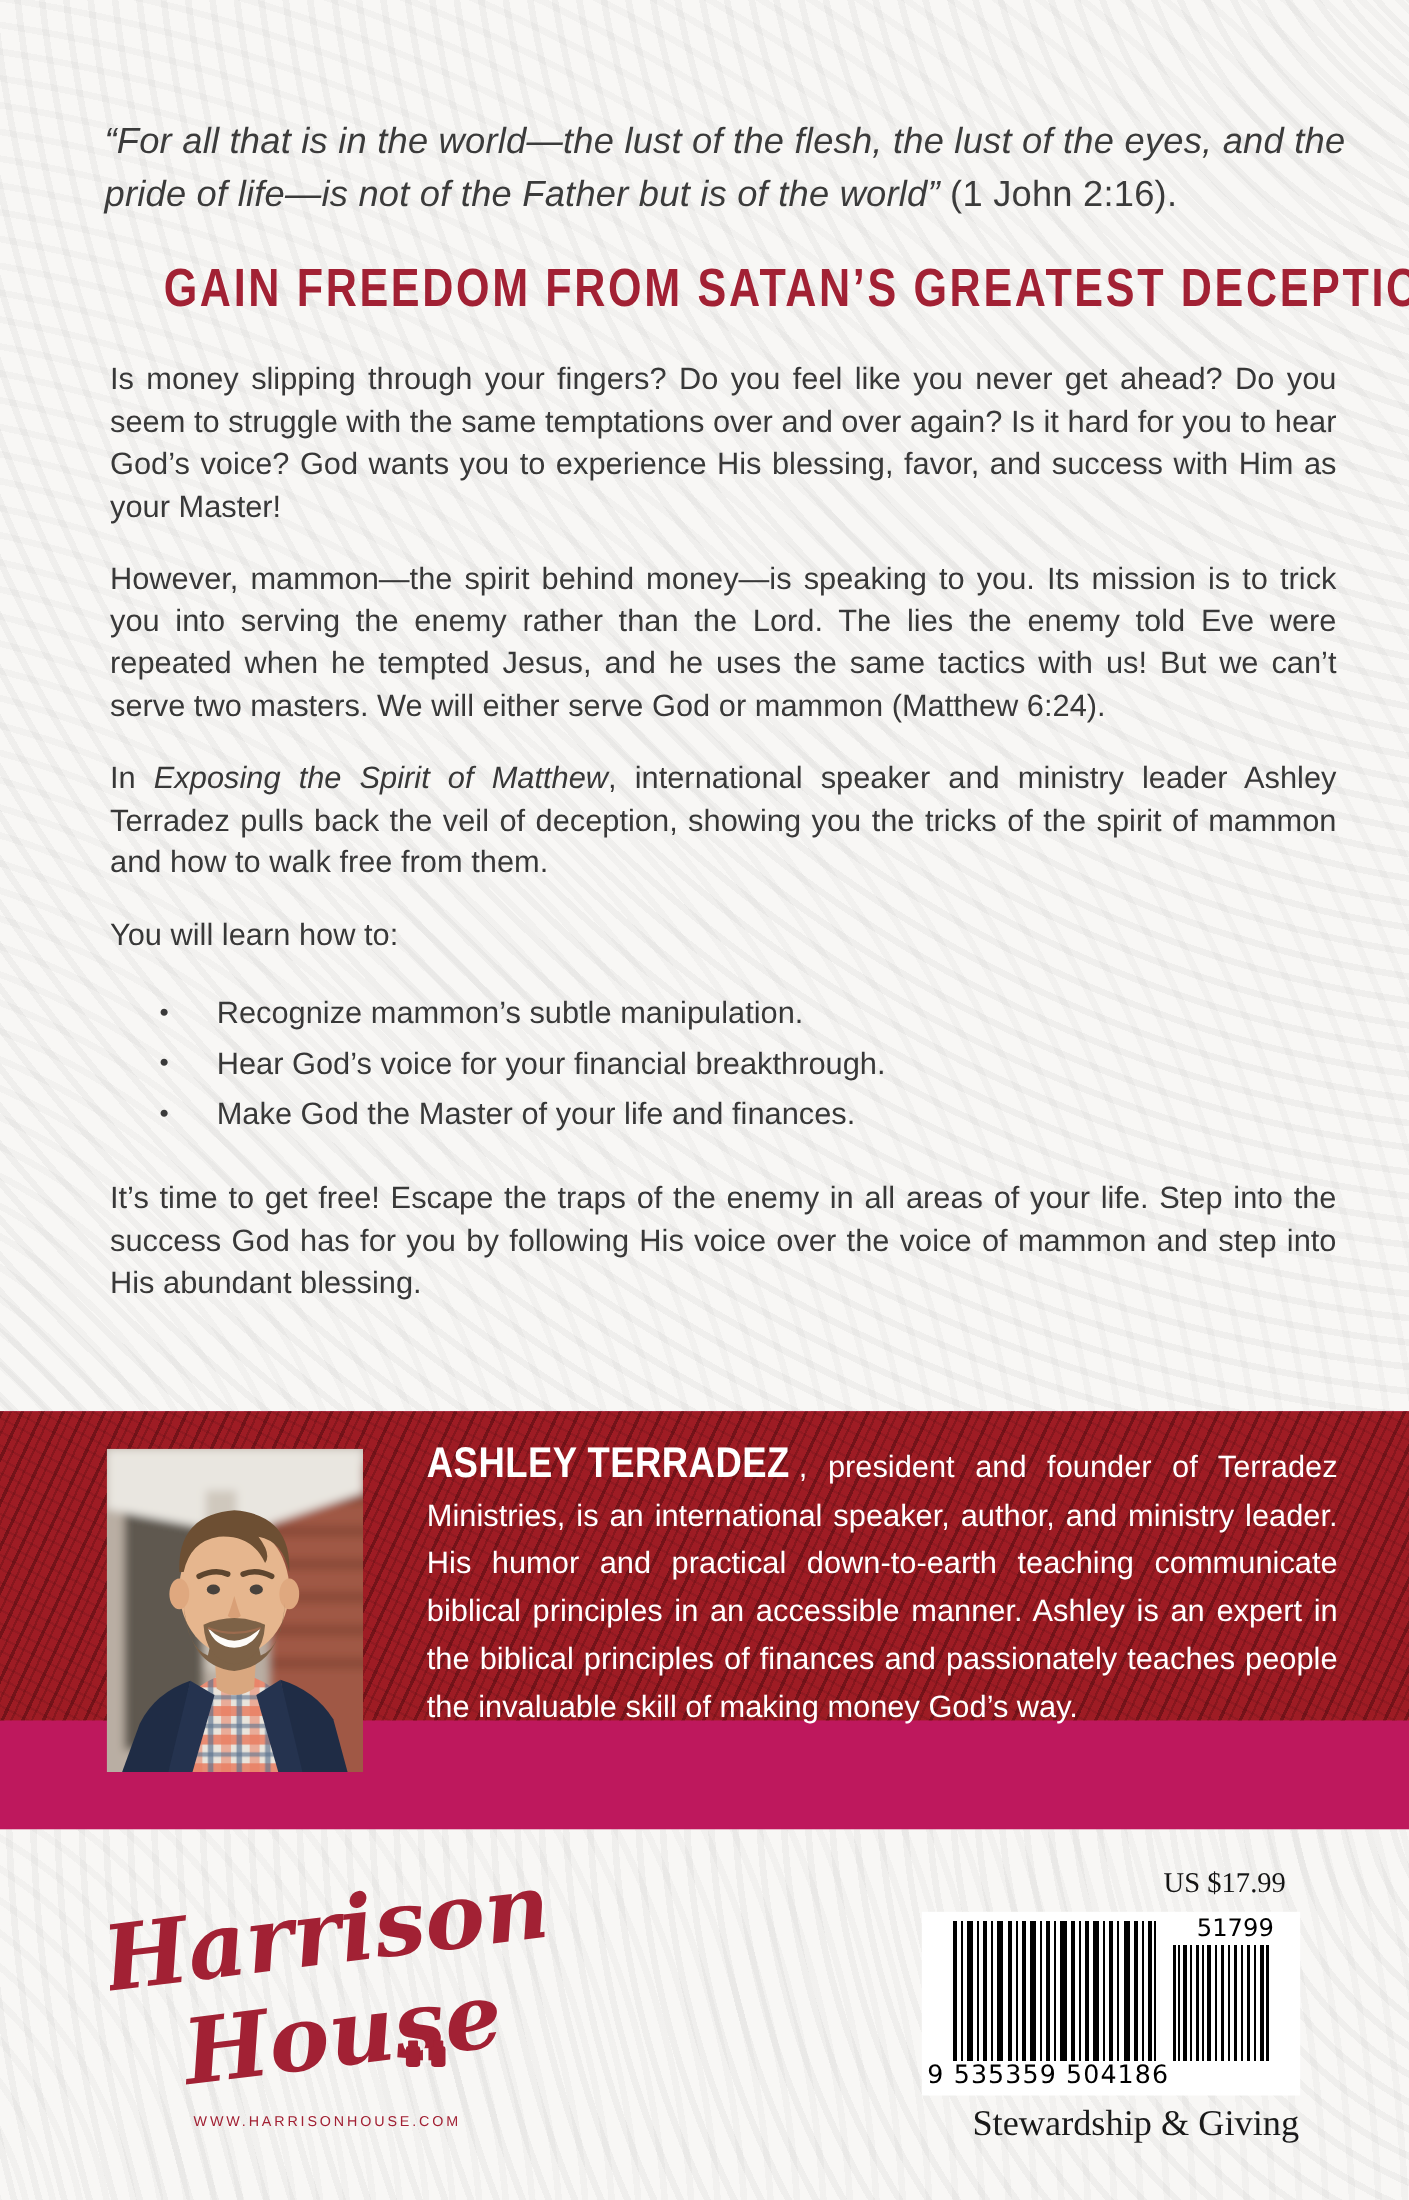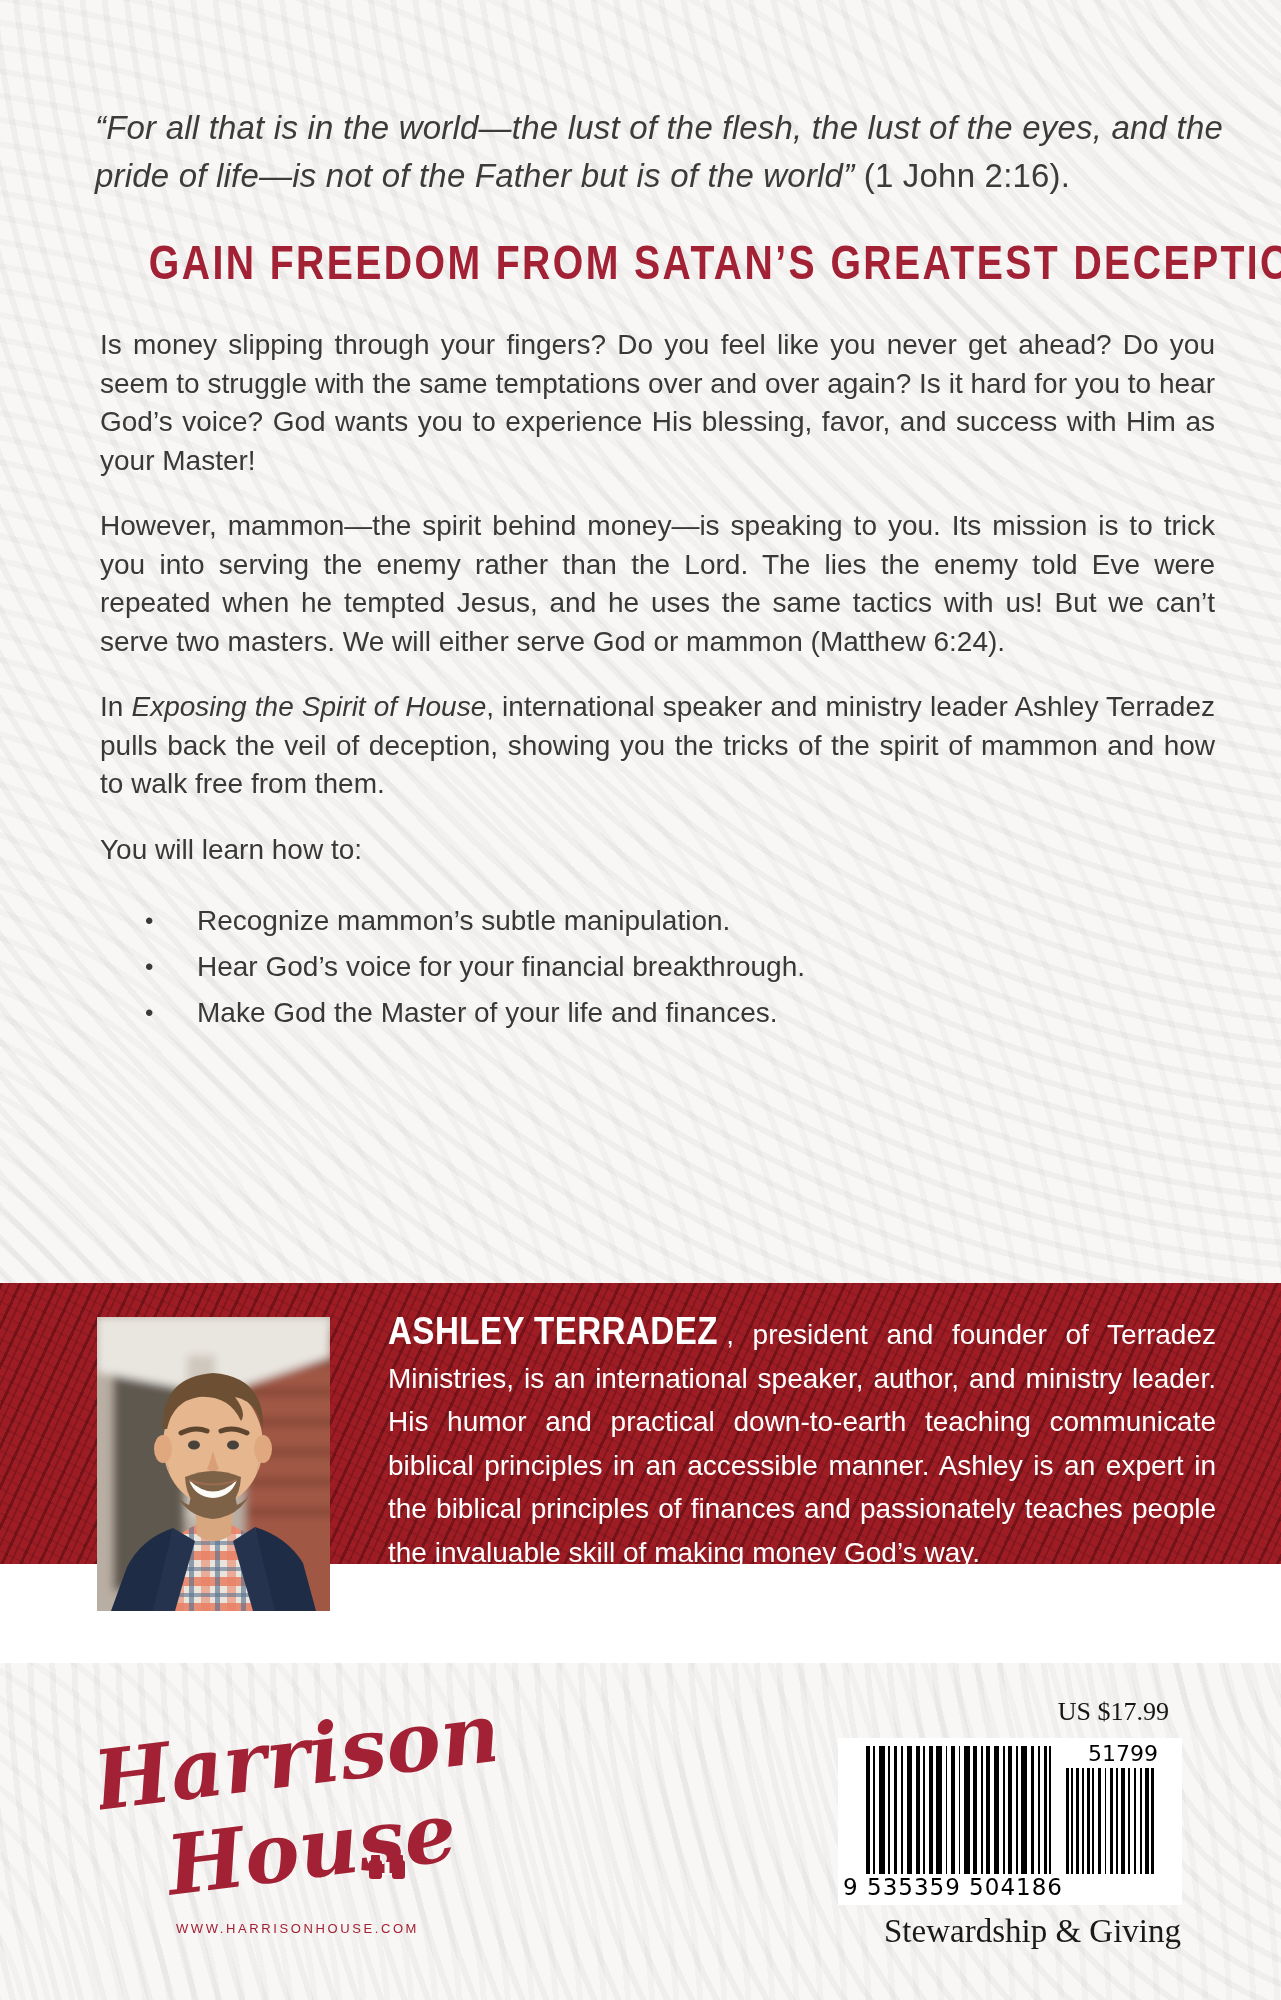--- a/index.html
+++ b/index.html
@@ -1,18 +1,18 @@
 <!DOCTYPE html>
 <html><head>
 <meta charset="utf-8">
 <style>
   html,body{margin:0;padding:0;background:#ddd;}
   .cover{
     position:relative;width:1281px;height:2000px;overflow:hidden;
-    font-family:"Liberation Sans",sans-serif;background:#ffffff;
+    font-family:"Liberation Sans",sans-serif;background:#be185d;
   }
   
   .swirl{
     background-color:#f8f7f5;
     background-image:
       repeating-radial-gradient(circle at 112% -12%, rgba(0,0,0,0) 0 16px, rgba(125,125,125,.07) 16px 22px),
       repeating-radial-gradient(circle at -18% 118%, rgba(0,0,0,0) 0 18px, rgba(125,125,125,.05) 18px 24px);
   }
   .top{position:absolute;left:0;top:0;width:100%;height:1283px;}
   .quote{
@@ -88,38 +88,39 @@
 <div class="cover">
 
   <section class="top swirl">
     <p class="quote"><span>“For all that is in the world—the lust of the flesh, the lust of the eyes, and the pride of life—is not of the Father but is of the world”</span><span class="ref"> (1 John 2:16).</span></p>
 
     <h1 class="headline"><span class="cond">GAIN FREEDOM FROM SATAN’S GREATEST DECEPTION!</span></h1>
 
     <div class="synopsis">
       <p>Is money slipping through your fingers? Do you feel like you never get ahead? Do you seem to struggle with the same temptations over and over again? Is it hard for you to hear God’s voice? God wants you to experience His blessing, favor, and success with Him as your Master!</p>
       <p>However, mammon—the spirit behind money—is speaking to you. Its mission is to trick you into serving the enemy rather than the Lord. The lies the enemy told Eve were repeated when he tempted Jesus, and he uses the same tactics with us! But we can’t serve two masters. We will either serve God or mammon (Matthew 6:24).</p>
-      <p><span>In </span><span class="book-title">Exposing the Spirit of House</span><span>, international speaker and ministry leader Ashley Terradez pulls back the veil of deception, showing you the tricks of the spirit of mammon and how to walk free from them.</span></p>
+      <p><span>In </span><span class="book-title">Exposing the Spirit of Matthew</span><span>, international speaker and ministry leader Ashley Terradez pulls back the veil of deception, showing you the tricks of the spirit of mammon and how to walk free from them.</span></p>
       <p>You will learn how to:</p>
 
       <ul class="learn-list">
         <li>
             <span class="bullet-dot">•</span>
             <span class="bullet-text">Recognize mammon’s subtle manipulation.</span>
           </li>
         <li>
             <span class="bullet-dot">•</span>
             <span class="bullet-text">Hear God’s voice for your financial breakthrough.</span>
           </li>
         <li>
             <span class="bullet-dot">•</span>
             <span class="bullet-text">Make God the Master of your life and finances.</span>
           </li>
       </ul>
 
+      <p>It’s time to get free! Escape the traps of the enemy in all areas of your life. Step into the success God has for you by following His voice over the voice of mammon and step into His abundant blessing.</p>
     </div>
   </section>
 
   <section class="band">
     <div class="photo">
       <svg viewBox="0 0 233 294" width="233" height="294">
         <defs>
           <filter id="bgblur" x="-20%" y="-20%" width="140%" height="140%">
               <feGaussianBlur stdDeviation="4"></feGaussianBlur>
             </filter>

